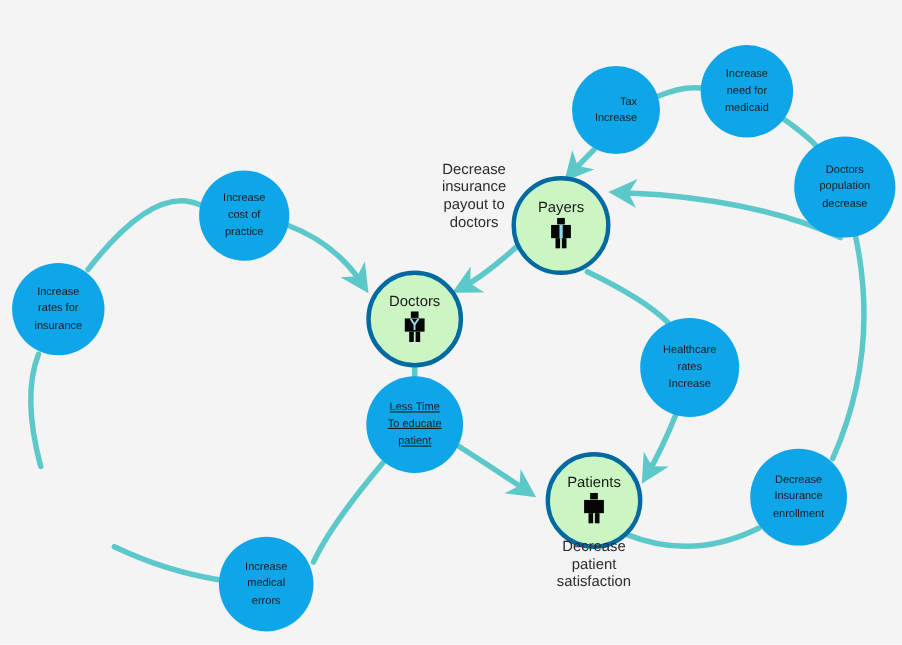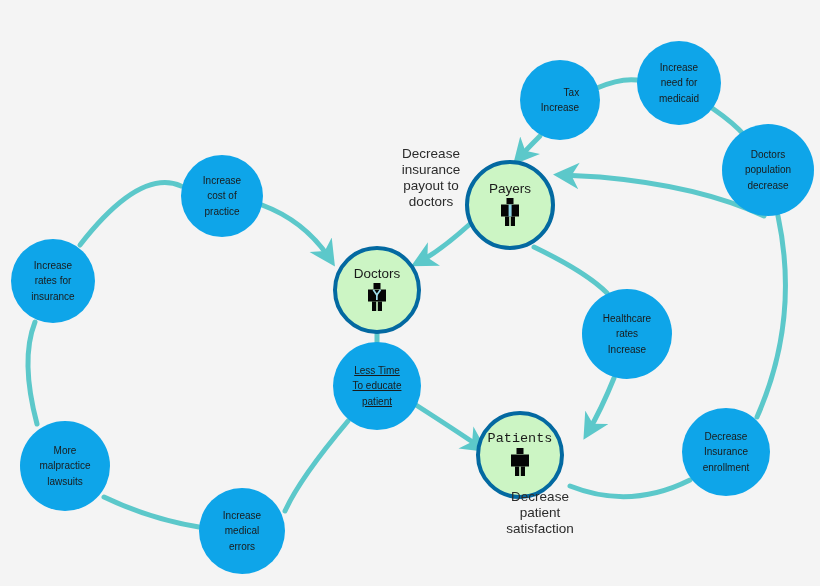--- a/index.html
+++ b/index.html
@@ -133,25 +133,20 @@
 cost of
 practice</span>
   </div>
 
   <div class="node factor" style="left:11px; top:239px; width:84px; height:84px;">
     <span class="node-label">Increase
 rates for
 insurance</span>
   </div>
 
-  <div class="node factor" style="left:20px; top:421px; width:90px; height:90px;">
-    <span class="node-label">More
-malpractice
-lawsuits</span>
-  </div>
 
   <div class="node factor" style="left:199px; top:488px; width:86px; height:86px;">
     <span class="node-label">Increase
 medical
 errors</span>
   </div>
 
   <div class="node factor" style="left:333px; top:342px; width:88px; height:88px;text-decoration:underline;">
     <span class="node-label">Less Time
 To educate
@@ -186,21 +181,21 @@
     <svg class="person-icon" width="22" height="28" viewBox="0 0 22 28" xmlns="http://www.w3.org/2000/svg">
       <rect x="7.5" y="0" width="7" height="6" fill="#050505"></rect>
       <rect x="2" y="6.5" width="18" height="12" fill="#050505"></rect>
       <rect x="6" y="18.5" width="4.2" height="9.5" fill="#050505"></rect>
       <rect x="11.8" y="18.5" width="4.2" height="9.5" fill="#050505"></rect>
       <path d="M7.3 6.8 L10.8 12 L14.5 6.8" stroke="#9fdcea" stroke-width="1.7" fill="none"></path>
       <rect x="10" y="12" width="1.7" height="5" fill="#9fdcea"></rect>
     </svg>
   </div>
 
-  <div class="node actor" style="left:476px; top:411px; width:88px; height:88px;font-family:Liberation Mono, monospace;">
+  <div class="node actor" style="left:496px; top:411px; width:88px; height:88px;">
     <span class="node-label">Patients</span>
     <svg class="person-icon" width="22" height="28" viewBox="0 0 22 28" xmlns="http://www.w3.org/2000/svg">
       <rect x="7.5" y="0" width="7" height="6" fill="#050505"></rect>
       <rect x="2" y="6.5" width="18" height="12" fill="#050505"></rect>
       <rect x="6" y="18.5" width="4.2" height="9.5" fill="#050505"></rect>
       <rect x="11.8" y="18.5" width="4.2" height="9.5" fill="#050505"></rect>
     </svg>
   </div>
 
   <div class="free-label" style="left:372px; top:146px; width:118px;">Decrease

